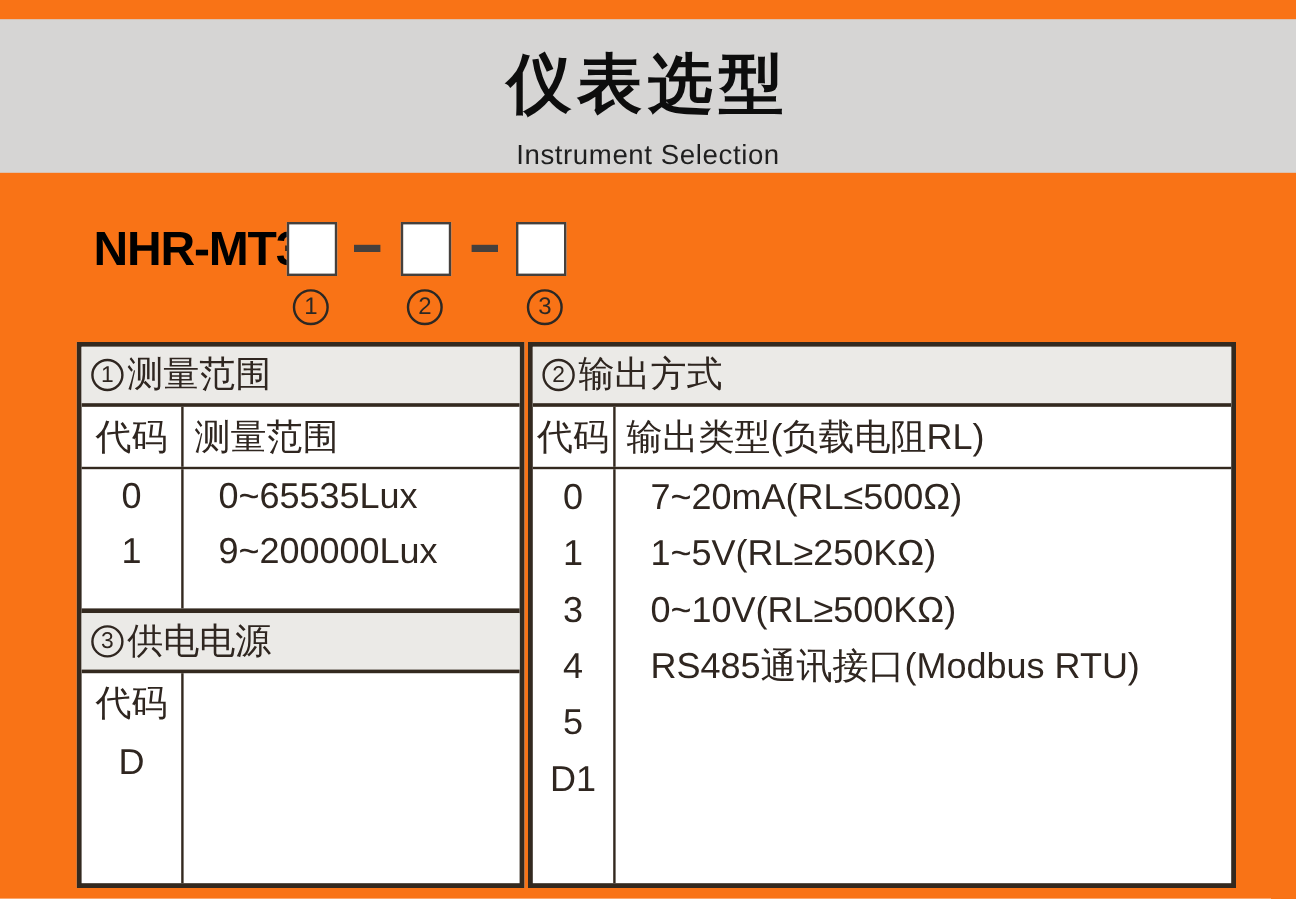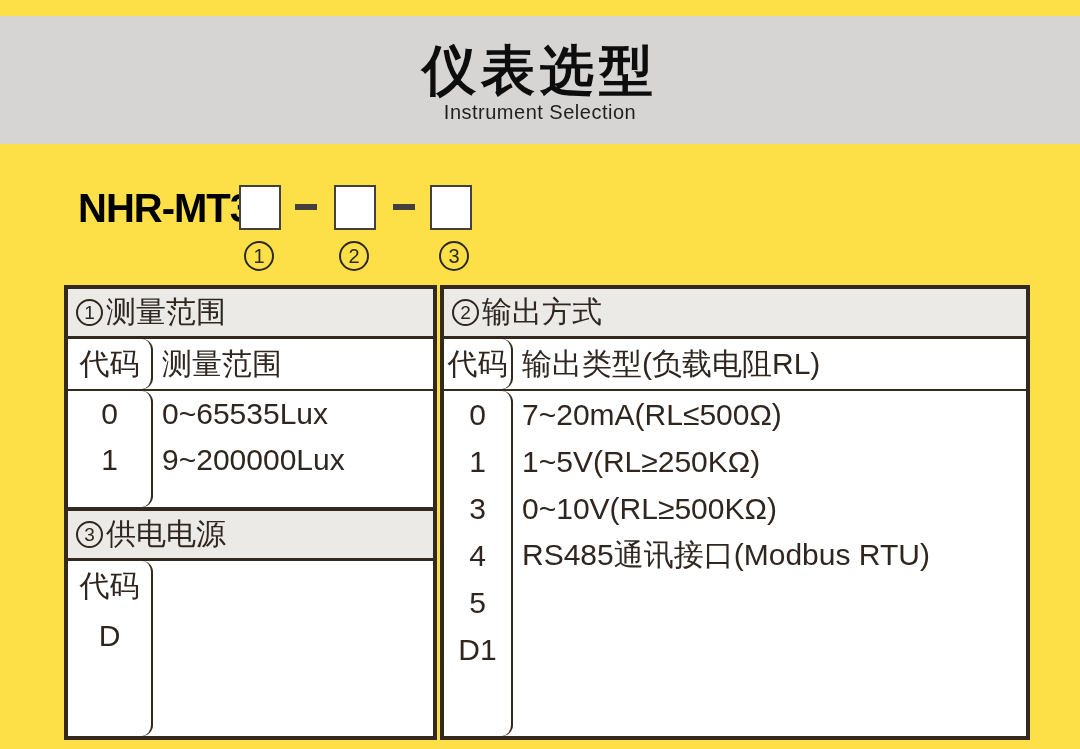--- a/index.html
+++ b/index.html
@@ -1,20 +1,20 @@
 <!DOCTYPE html>
 <html><head>
 <meta charset="utf-8">
 <style>
   html, body { margin: 0; padding: 0; background: #ffffff; }
   .page {
     position: relative;
     width: 1080px;
     height: 749px;
-    background: #fde047;
+    background: #f97316;
     overflow: hidden;
     font-family: "Liberation Sans", "DejaVu Sans", sans-serif;
     color: #2f2620;
   }
 
   
   .band {
     position: absolute;
     left: 0; top: 16px;
     width: 1080px; height: 128px;
@@ -24,22 +24,22 @@
   .band .title {
     margin: 0;
     padding-top: 26px;
     font-size: 54px;
     line-height: 56px;
     font-weight: bold;
     letter-spacing: 5px;
     color: #0d0d0d;
   }
   .band .subtitle {
-    margin-top: 3px;
-    font-size: 20px;
+    margin-top: 18px;
+    font-size: 23px;
     letter-spacing: 0.5px;
     color: #1f1f1f;
   }
 
   
   .model-prefix {
     position: absolute;
     left: 78px; top: 188px;
     font-size: 40px;
     line-height: 40px;
@@ -128,21 +128,20 @@
     border-bottom: 2px solid #33291f;
     display: flex;
   }
   .code-col {
     flex: 0 0 auto;
     box-sizing: border-box;
     border-right: 2px solid #33291f;
     display: flex;
     align-items: center;
     justify-content: center;
-    border-radius: 11px;
   }
   .tblL .code-col { width: 85px; }
   .tblR .code-col { width: 69px; }
   .val-col {
     flex: 1 1 auto;
     display: flex;
     align-items: center;
     padding-left: 9px;
     min-width: 0;
     white-space: nowrap;
@@ -152,21 +151,21 @@
     display: flex;
     min-height: 0;
   }
   .databody .code-col,
   .databody .val-col {
     flex-direction: column;
     align-items: stretch;
     justify-content: flex-start;
     padding-left: 0;
   }
-  .databody .val-col { flex: 1 1 auto; }
+  .databody .val-col { flex: 1 1 auto; padding-left: 20px; }
   .drow {
     flex: 0 0 auto;
     display: flex;
     align-items: center;
     white-space: nowrap;
   }
   .code-cell { justify-content: center; }
   .val-cell  { padding-left: 9px; }
   .bodyA { flex: 0 0 auto; height: 116px; }
   .bodyA .drow { height: 46px; }

